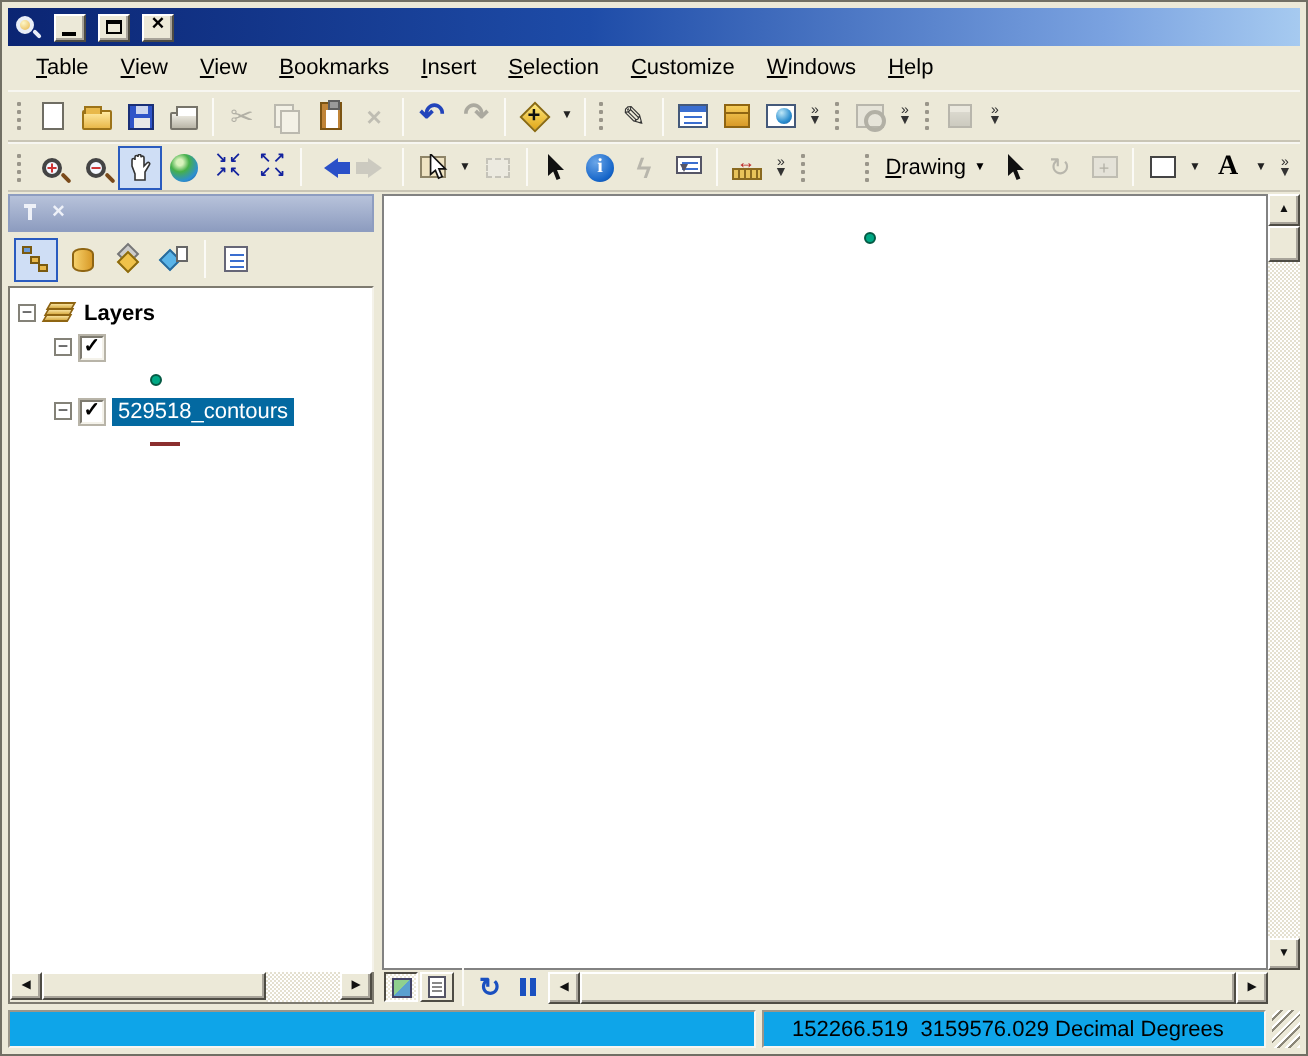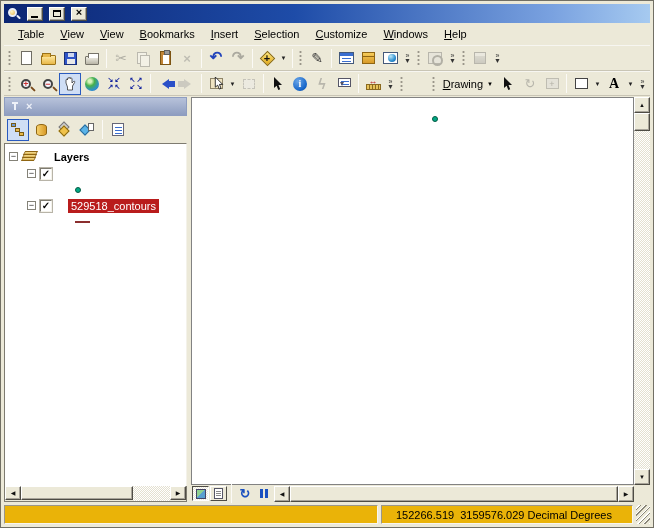--- a/index.html
+++ b/index.html
@@ -176,22 +176,22 @@
   .expander { width:9px; height:9px; flex:0 0 9px; background:#fff; border:1px solid #848278;
               display:flex; align-items:center; justify-content:center; font-size:9px; line-height:7px; color:#222; }
   .i-layers { width:16px; height:12px; position:relative; }
   .i-layers i { position:absolute; width:13px; height:4px; background:linear-gradient(#f6e09a,#d8ae48);
                 border:1px solid #8f6512; transform:skewX(-30deg); }
   .i-layers i:nth-child(1){ left:2px; top:0; } .i-layers i:nth-child(2){ left:1px; top:3px; }
   .i-layers i:nth-child(3){ left:0; top:6px; }
   .cb { width:12px; height:12px; flex:0 0 12px; background:#fff; border:1px solid; border-color:#7e7b70 #f4f2ea #f4f2ea #7e7b70;
         box-shadow:0 0 0 1px #b8b4a8; display:flex; align-items:center; justify-content:center;
         font-size:10px; font-weight:bold; line-height:1; }
-  .lname { white-space:nowrap;margin-left:12px; }
-  .lname.selected { background:#b91c1c; color:#fff; padding:1px 3px; }
+  .lname { white-space:nowrap; }
+  .lname.selected { background:#0369a1; color:#fff; padding:1px 3px; }
   .sym-row { height:15px; display:flex; align-items:center; padding-left:66px; }
   .sym-point { width:6px; height:6px; border-radius:50%; background:#00a884; border:1px solid #055a44; }
   .sym-line { width:15px; height:2px; background:#8b2e2e; }
   .bold { font-weight:bold; }
 
   
   .sbtn { background:#ece9d8; border:1px solid; border-color:#fff #4e4c44 #4e4c44 #fff;
           box-shadow:inset -1px -1px 0 #a8a49a; display:flex; align-items:center; justify-content:center;
           font-size:6px; color:#111; line-height:1; }
   .thumb { background:#ece9d8; border:1px solid; border-color:#fff #4e4c44 #4e4c44 #fff;
@@ -227,21 +227,21 @@
   .g-refresh { font-size:13px; font-weight:bold; color:#1a50c0; }
   .i-pause { display:flex; gap:2px; }
   .i-pause i { width:3px; height:9px; background:#1a50c0; }
   .map-hscroll { flex:1; height:16px; display:flex; align-self:flex-end; }
   .map-hscroll .sbtn { width:16px; height:16px; }
   .map-hscroll .thumb { flex:1; }
   .map-corner { position:absolute; right:0; bottom:0; width:16px; height:17px; background:#ece9d8; }
 
   
   .statusbar { height:22px; flex:0 0 22px; display:flex; align-items:stretch; gap:3px; padding-top:3px; }
-  .spanel { border:1px solid; border-color:#9a968a #f7f6f1 #f7f6f1 #9a968a; background:#eab308;
+  .spanel { border:1px solid; border-color:#9a968a #f7f6f1 #f7f6f1 #9a968a; background:#0ea5e9;
             display:flex; align-items:center; }
   .spanel.main { flex:1; }
   .spanel.coords { width:252px; padding-left:14px; white-space:pre; }
   .resize-grip { width:14px; background:
       repeating-linear-gradient(135deg, transparent 0 2px, #fff 2px 3px, #8a8678 3px 4px); }
 </style>
 </head>
 <body>
 
 <div class="window">

